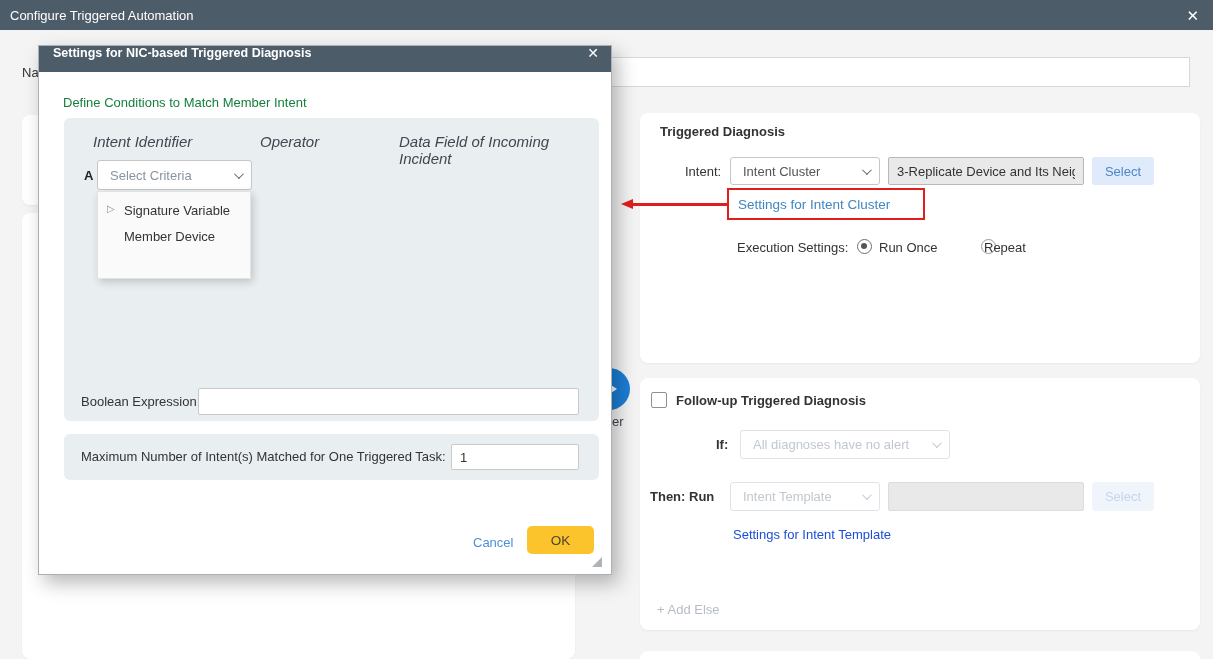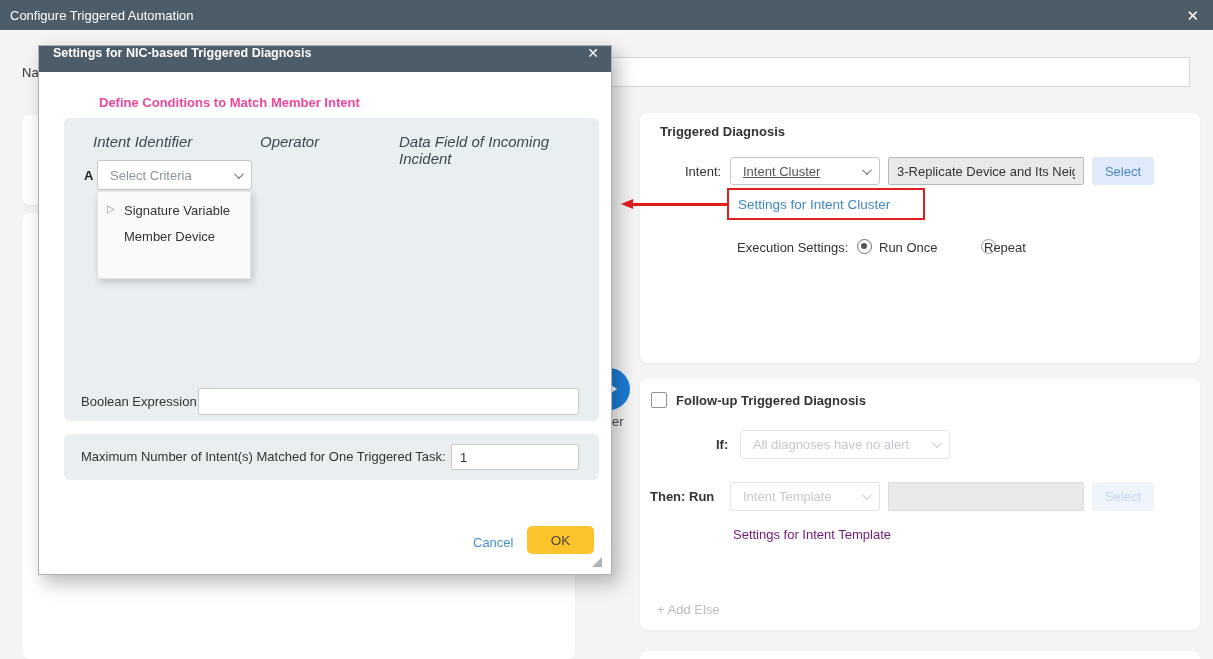--- a/index.html
+++ b/index.html
@@ -49,28 +49,28 @@
   .radio.sel::after { content:""; position:absolute; left:3px; top:3px; width:6px; height:6px; background:#555; border-radius:50%; }
   .radio.unsel { border-color:#9a9a9a; }
 
   .checkbox { width:16px; height:16px; border:1.5px solid #8d9299; border-radius:2px; background:#fff; display:inline-block; cursor:pointer; }
 
   
   .red-box { border:2px solid #e11d1d; background:transparent; }
   .red-line { background:#e11d1d; height:2.5px; }
   .red-head { width:0; height:0; border-right:12px solid #e11d1d; border-top:5.5px solid transparent; border-bottom:5.5px solid transparent; }
 
-  .gray-link { color:#701a75; }
+  .gray-link { color:#1d4ed8; }
   .gray-link2 { color:#b6bcc3;margin-top:44px; }
 
   
   .modal { left:38px; top:45px; width:574px; height:530px; background:#fff; border:1px solid #aab0b6; box-shadow:6px 8px 18px rgba(0,0,0,.28); z-index:10; }
   .modal-header { position:absolute; left:0; top:0; width:100%; height:26px; background:#4d5c69; color:#fff; display:flex; align-items:center; padding:0 12px 12px 14px; font-weight:bold; font-size:12.5px; }
   .modal-header .close { margin-left:auto; cursor:pointer; font-weight:normal; font-size:14px; }
-  .modal-heading { position:absolute; left:24px; top:49px; font-weight:bold; color:#ec4899;margin-left:36px; }
+  .modal-heading { position:absolute; left:24px; top:49px; font-weight:normal; color:#15803d; }
 
   .cond-panel { position:absolute; left:25px; top:72px; width:535px; height:303px; background:#e9eef1; border-radius:6px; }
   .col-hdr { position:absolute; font-style:italic; color:#3f4850; font-size:15px; }
   .row-letter { position:absolute; font-weight:bold; color:#222; }
   .criteria-select { position:absolute; left:33px; top:42px; width:155px; height:30px; color:#8a949e; }
 
   .menu { position:absolute; left:33px; top:73px; width:154px; height:88px; background:#fafafa; border:1px solid #e3e3e3; box-shadow:2px 3px 8px rgba(0,0,0,.18); padding-top:5px; }
   .menu-item { height:26px; display:flex; align-items:center; padding-left:26px; color:#333; cursor:pointer; position:relative; }
   .menu-item .caret { position:absolute; left:9px; top:6px; color:#8a8f95; font-size:10px; }
 
@@ -106,21 +106,21 @@
 <div class="abs node-circle">
   <span class="play"></span>
 </div>
 <div class="abs node-label">er</div>
 
 
 <div class="abs card card-a"></div>
 <div class="abs card-title" style="left:660px; top:124px;">Triggered Diagnosis</div>
 
 <div class="abs lbl" style="left:685px; top:164px;">Intent:</div>
-<div class="abs selectbox" style="left:730px; top:157px; width:150px; height:28px;text-decoration:underline;">
+<div class="abs selectbox" style="left:730px; top:157px; width:150px; height:28px;">
   <span>Intent Cluster</span>
   <span class="chev"></span>
 </div>
 <input class="abs ro-input" style="left: 888px; top: 157px; width: 196px; height: 28px;" readonly="" value="3-Replicate Device and Its Neight">
 <button class="abs btn-select" style="left:1092px; top:157px; width:62px; height:28px;">Select</button>
 
 <div class="abs link" style="left:738px; top:197px; font-size:13.5px;">Settings for Intent Cluster</div>
 
 <div class="abs red-box" style="left:727px; top:188px; width:198px; height:32px; z-index:5;"></div>
 <div class="abs red-line" style="left:633px; top:203px; width:95px; z-index:5;"></div>

